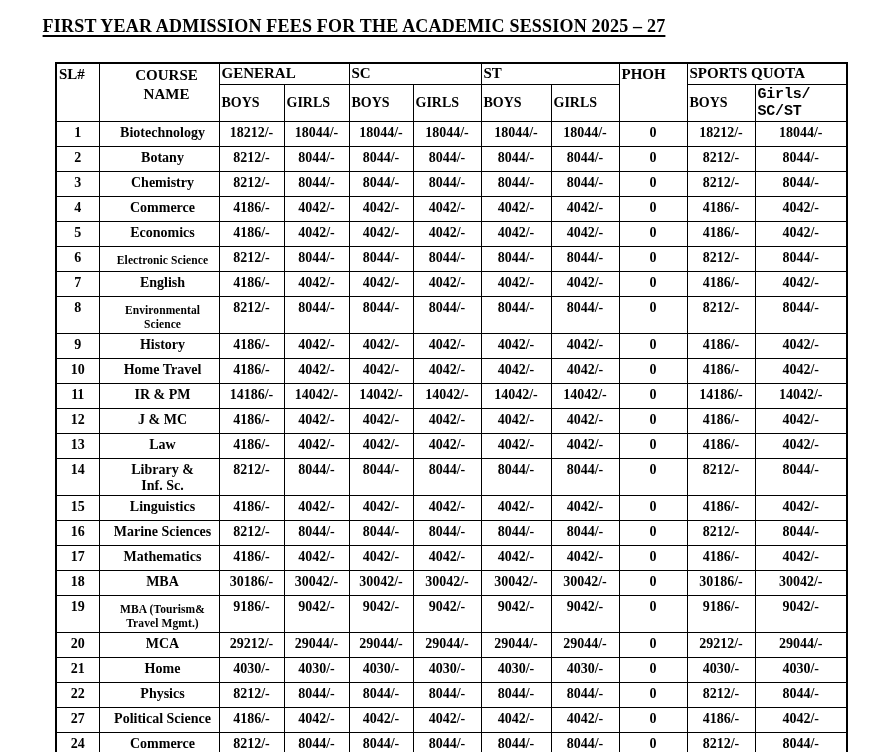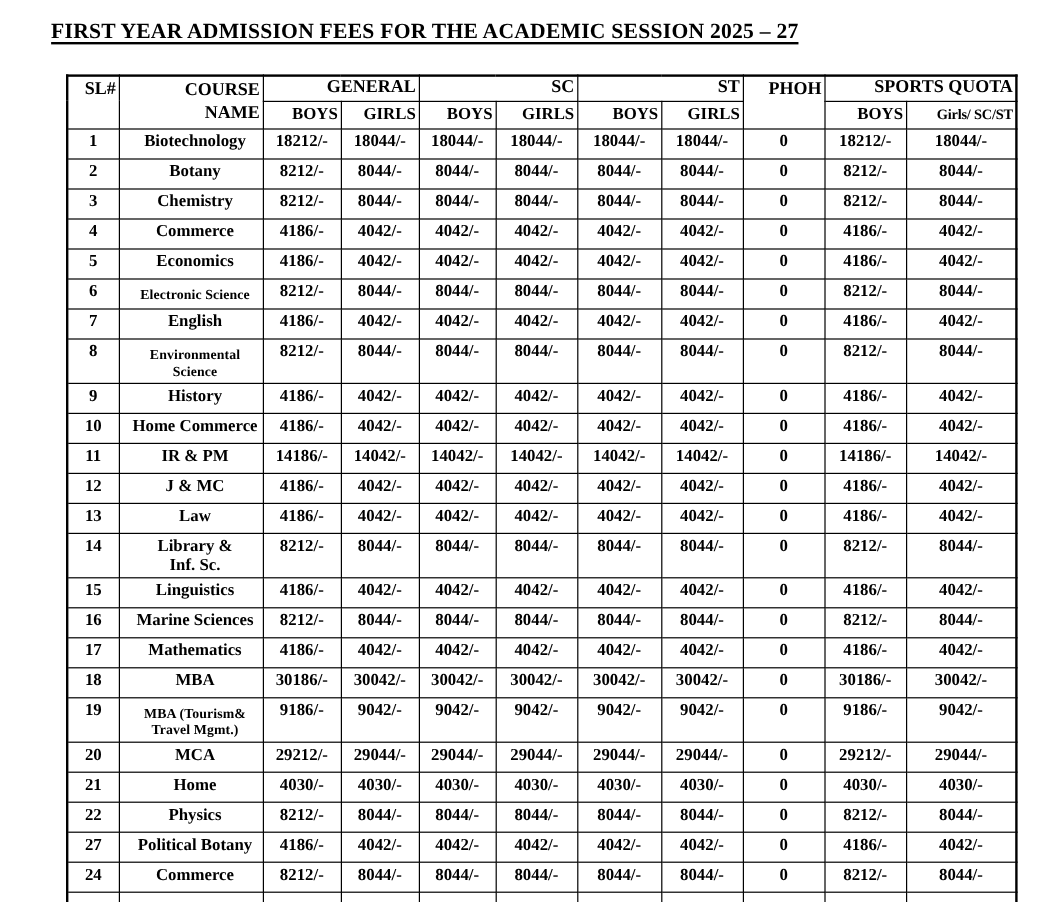--- a/index.html
+++ b/index.html
@@ -40,29 +40,29 @@
   th, td {
     border: 1px solid #000;
     font-weight: bold;
     overflow: hidden;
     padding: 0;
   }
   thead tr.group-row { height: 21px; }
   thead tr.sub-row   { height: 23px; padding-left: 25px; }
   th {
     font-size: 15px;
-    text-align: right;
+    text-align: left;
     vertical-align: middle;
     padding: 1px 2px;
   }
   th.sub { font-size: 14px; }
-  th.sub-girls { font-size: 12px; letter-spacing: -0.2px; }
+  th.sub-girls { font-size: 15px; letter-spacing: -0.2px; font-family: Liberation Mono, monospace; }
   th.top { vertical-align: top; padding-top: 2px; }
   th.course-head {
-    text-align: right;
+    text-align: center;
     padding-left: 17px;
     white-space: pre-line;
     line-height: 19px;
     font-size: 15px;
   }
   tbody tr { height: 25px; }
   tbody tr.tall { height: 37px; }
   tbody td {
     font-size: 14px;
     text-align: center;
@@ -241,21 +241,21 @@
         <td class="fee">4042/-</td>
         <td class="fee">4042/-</td>
         <td class="fee">4042/-</td>
         <td class="fee">4042/-</td>
         <td class="fee">0</td>
         <td class="fee">4186/-</td>
         <td class="fee">4042/-</td>
       </tr>
       <tr>
         <td class="sl">10</td>
-        <td class="name">Home Commerce</td>
+        <td class="name">Home Travel</td>
         <td class="fee">4186/-</td>
         <td class="fee">4042/-</td>
         <td class="fee">4042/-</td>
         <td class="fee">4042/-</td>
         <td class="fee">4042/-</td>
         <td class="fee">4042/-</td>
         <td class="fee">0</td>
         <td class="fee">4186/-</td>
         <td class="fee">4042/-</td>
       </tr>
@@ -412,21 +412,21 @@
         <td class="fee">8044/-</td>
         <td class="fee">8044/-</td>
         <td class="fee">8044/-</td>
         <td class="fee">8044/-</td>
         <td class="fee">0</td>
         <td class="fee">8212/-</td>
         <td class="fee">8044/-</td>
       </tr>
       <tr>
         <td class="sl">27</td>
-        <td class="name">Political Botany</td>
+        <td class="name">Political Science</td>
         <td class="fee">4186/-</td>
         <td class="fee">4042/-</td>
         <td class="fee">4042/-</td>
         <td class="fee">4042/-</td>
         <td class="fee">4042/-</td>
         <td class="fee">4042/-</td>
         <td class="fee">0</td>
         <td class="fee">4186/-</td>
         <td class="fee">4042/-</td>
       </tr>

